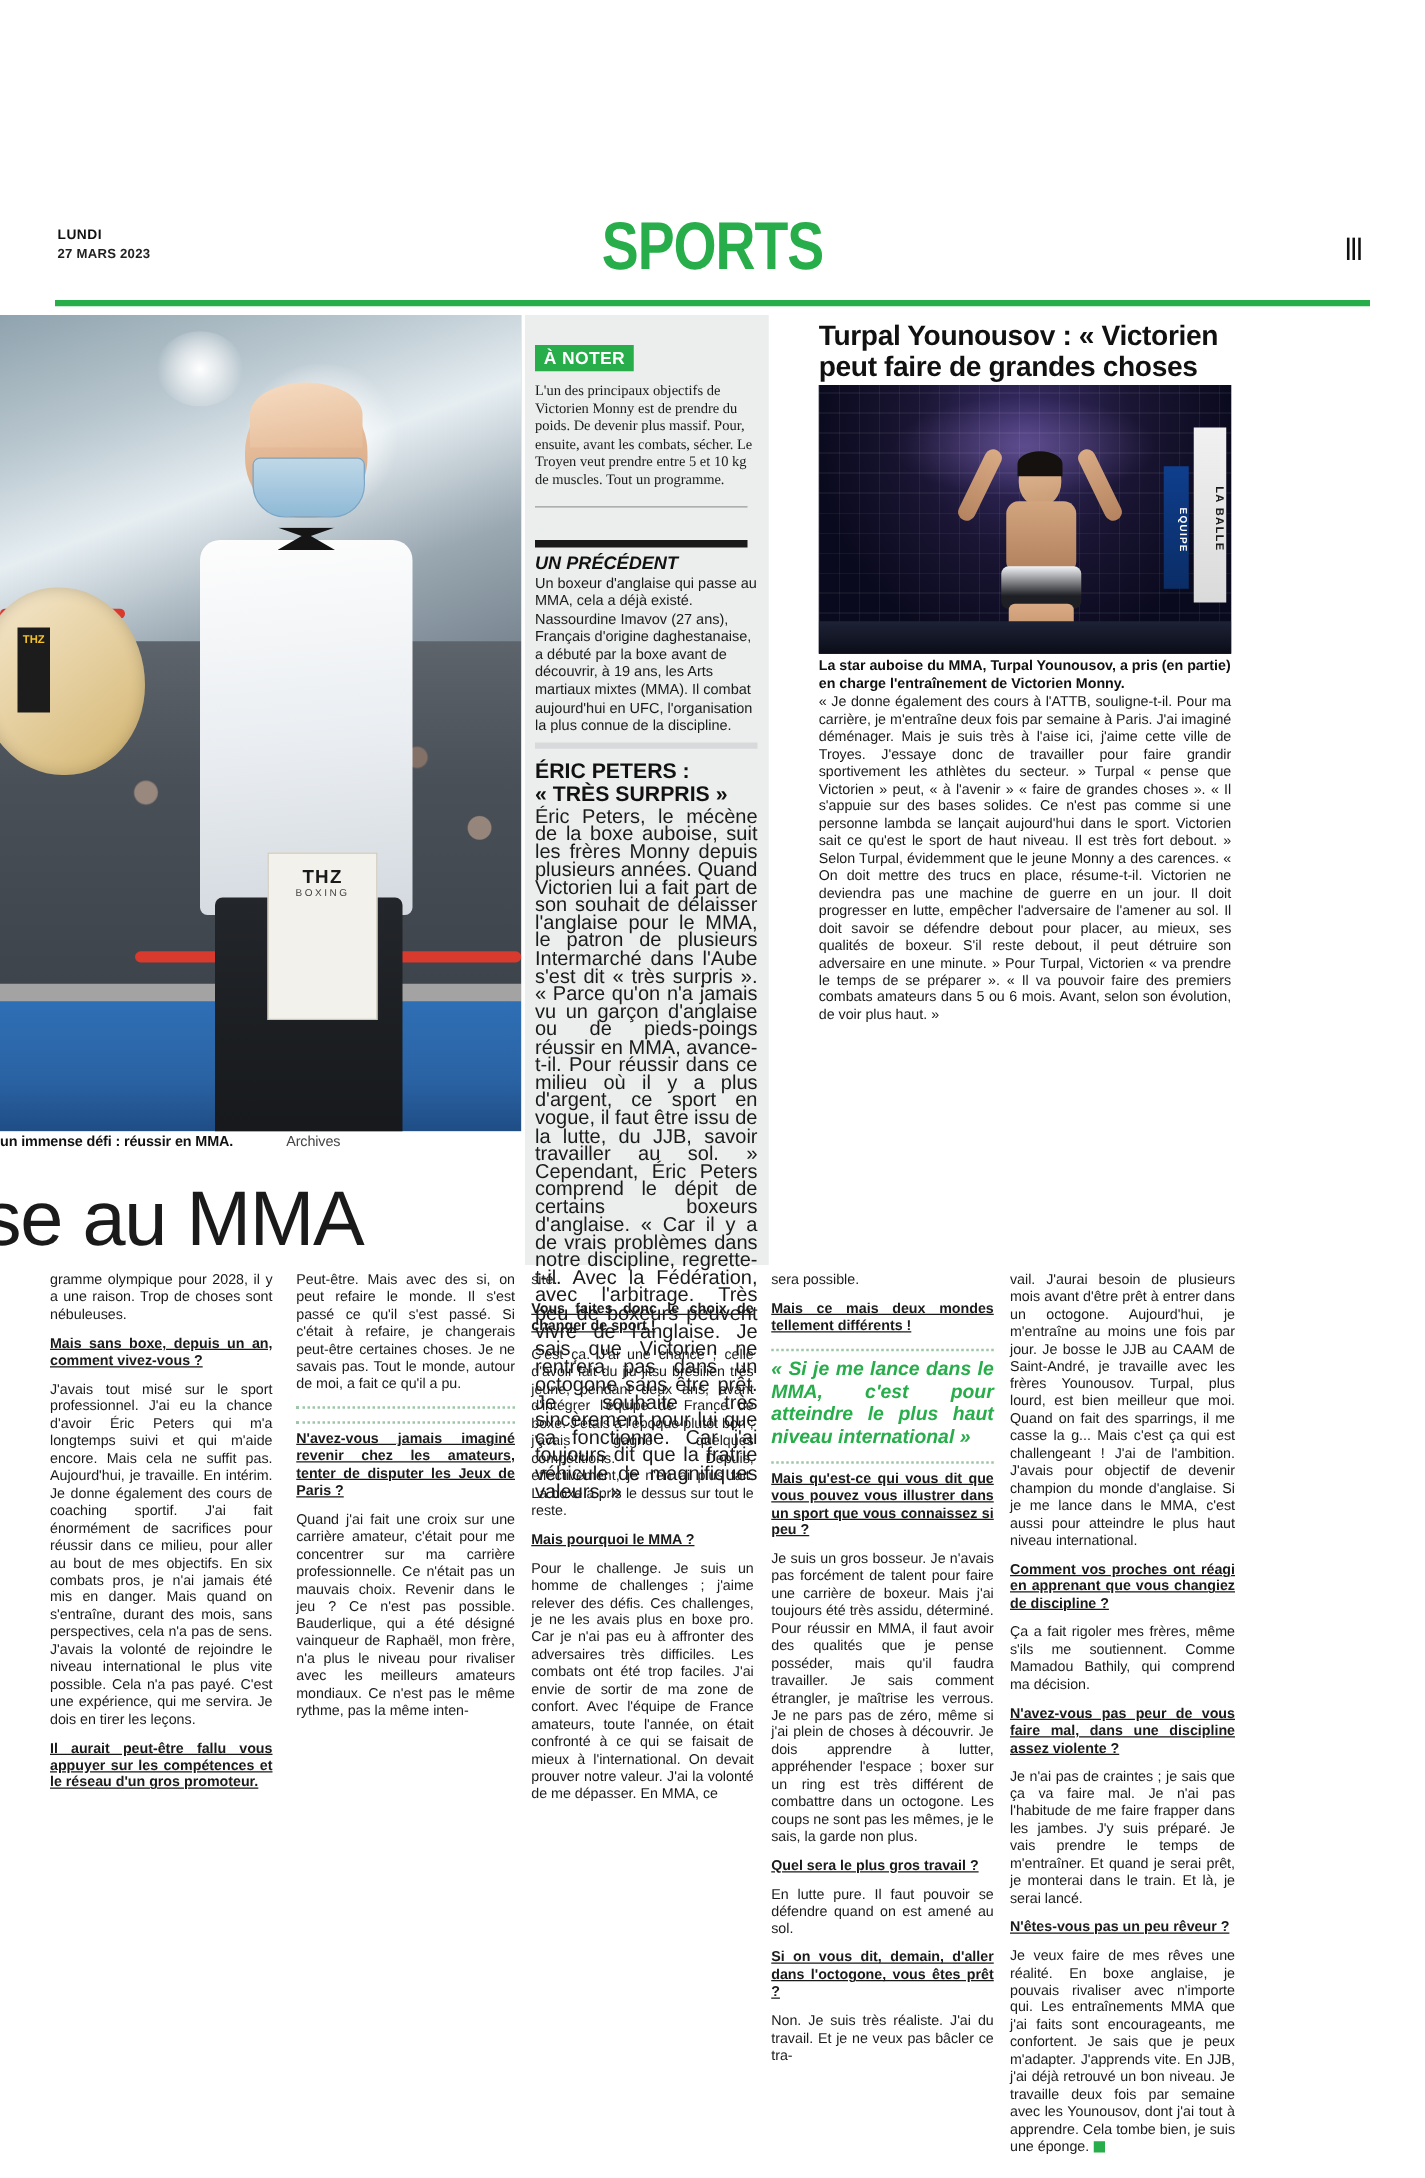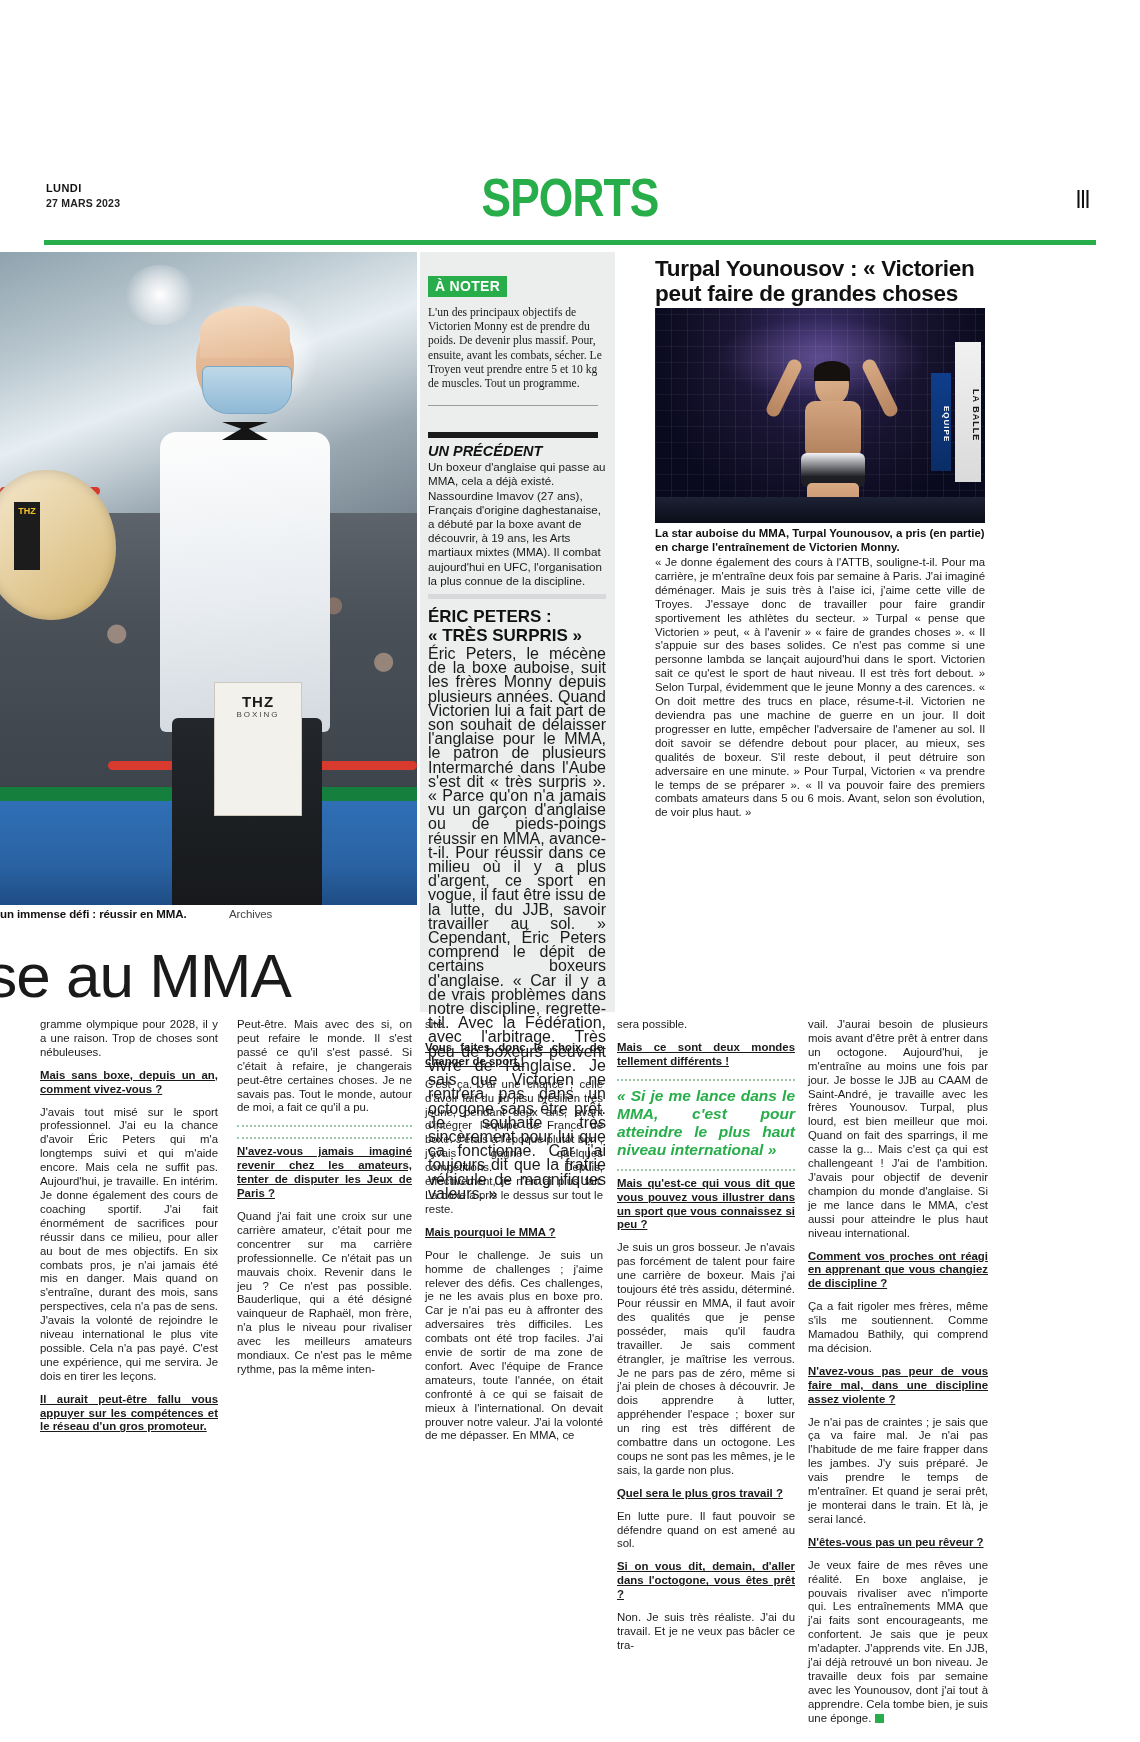--- a/index.html
+++ b/index.html
@@ -17,21 +17,21 @@
   .masthead{position:absolute;left:0;top:178px;width:1140px;height:60px;}
   .md-day{position:absolute;left:46px;top:4px;font-size:11px;font-weight:bold;letter-spacing:.4px;color:#111;}
   .md-date{position:absolute;left:46px;top:19px;font-size:10.5px;font-weight:bold;letter-spacing:.2px;color:#222;}
   .md-title{position:absolute;left:0;top:-12px;width:1140px;text-align:center;
             font-size:54px;font-weight:bold;letter-spacing:-1px;color:#27ad4a;
             font-family:"Liberation Sans", sans-serif;transform:scaleX(.82);}
   .md-folio{position:absolute;right:44px;top:6px;font-size:26px;font-weight:bold;color:#111;letter-spacing:1px;transform:scaleX(.55);}
   .rule-green{position:absolute;left:44px;top:240px;width:1052px;height:5px;background:#27ad4a;}
 
   
-  .photo-left{position:absolute;left:0;top:252px;width:417px;height:653px;overflow:hidden;background:#15803d;}
+  .photo-left{position:absolute;left:0;top:252px;width:417px;height:653px;overflow:hidden;background:#a3a3a3;}
   .photo-left .sky{position:absolute;left:0;top:0;width:100%;height:46%;
       background:linear-gradient(160deg,#8fa3ae 0%,#b9c7cf 25%,#e6eef2 45%,#9aa8b2 70%,#6d7a85 100%);}
   .photo-left .glare{position:absolute;left:46%;top:6%;width:130px;height:120px;border-radius:50%;
       background:radial-gradient(circle,#ffffff 0%,#ffffffcc 25%,#ffffff00 70%);}
   .photo-left .glare2{position:absolute;left:30%;top:2%;width:70px;height:60px;border-radius:50%;
       background:radial-gradient(circle,#fff 0%,#ffffff88 40%,#ffffff00 75%);}
   .photo-left .crowd{position:absolute;left:0;top:40%;width:100%;height:42%;
       background:linear-gradient(180deg,#5e646b 0%,#4a5058 40%,#3e444b 100%);}
   .photo-left .crowd-dots{position:absolute;left:0;top:42%;width:100%;height:36%;
       background:
@@ -240,21 +240,21 @@
     </div>
   <div class="bcol c3">
       <p>sité.</p>
       <p class="subq">Vous faites donc le choix de changer de sport !</p>
       <p>C'est ça. J'ai une chance ; celle d'avoir fait du jiu jitsu brésilien très jeune, pendant deux ans, avant d'intégrer l'équipe de France de boxe. J'étais à l'époque plutôt bon ; j'avais gagné quelques compétitions. Depuis, effectivement, je n'en ai plus fait. La boxe a pris le dessus sur tout le reste.</p>
       <p class="subq">Mais pourquoi le MMA ?</p>
       <p>Pour le challenge. Je suis un homme de challenges ; j'aime relever des défis. Ces challenges, je ne les avais plus en boxe pro. Car je n'ai pas eu à affronter des adversaires très difficiles. Les combats ont été trop faciles. J'ai envie de sortir de ma zone de confort. Avec l'équipe de France amateurs, toute l'année, on était confronté à ce qui se faisait de mieux à l'international. On devait prouver notre valeur. J'ai la volonté de me dépasser. En MMA, ce</p>
     </div>
   <div class="bcol c4">
       <p>sera possible.</p>
-      <p class="subq">Mais ce sont deux mondes tellement différents !</p>
+      <p class="subq">Mais ce mais deux mondes tellement différents !</p>
       <div class="dotrule"></div>
       <p class="pullq">« Si je me lance dans le MMA, c'est pour atteindre le plus haut niveau international »</p>
       <div class="dotrule"></div>
       <p class="subq">Mais qu'est-ce qui vous dit que vous pouvez vous illustrer dans un sport que vous connaissez si peu ?</p>
       <p>Je suis un gros bosseur. Je n'avais pas forcément de talent pour faire une carrière de boxeur. Mais j'ai toujours été très assidu, déterminé. Pour réussir en MMA, il faut avoir des qualités que je pense posséder, mais qu'il faudra travailler. Je sais comment étrangler, je maîtrise les verrous. Je ne pars pas de zéro, même si j'ai plein de choses à découvrir. Je dois apprendre à lutter, appréhender l'espace ; boxer sur un ring est très différent de combattre dans un octogone. Les coups ne sont pas les mêmes, je le sais, la garde non plus.</p>
       <p class="subq">Quel sera le plus gros travail ?</p>
       <p>En lutte pure. Il faut pouvoir se défendre quand on est amené au sol.</p>
       <p class="subq">Si on vous dit, demain, d'aller dans l'octogone, vous êtes prêt ?</p>
       <p>Non. Je suis très réaliste. J'ai du travail. Et je ne veux pas bâcler ce tra-</p>
     </div>

